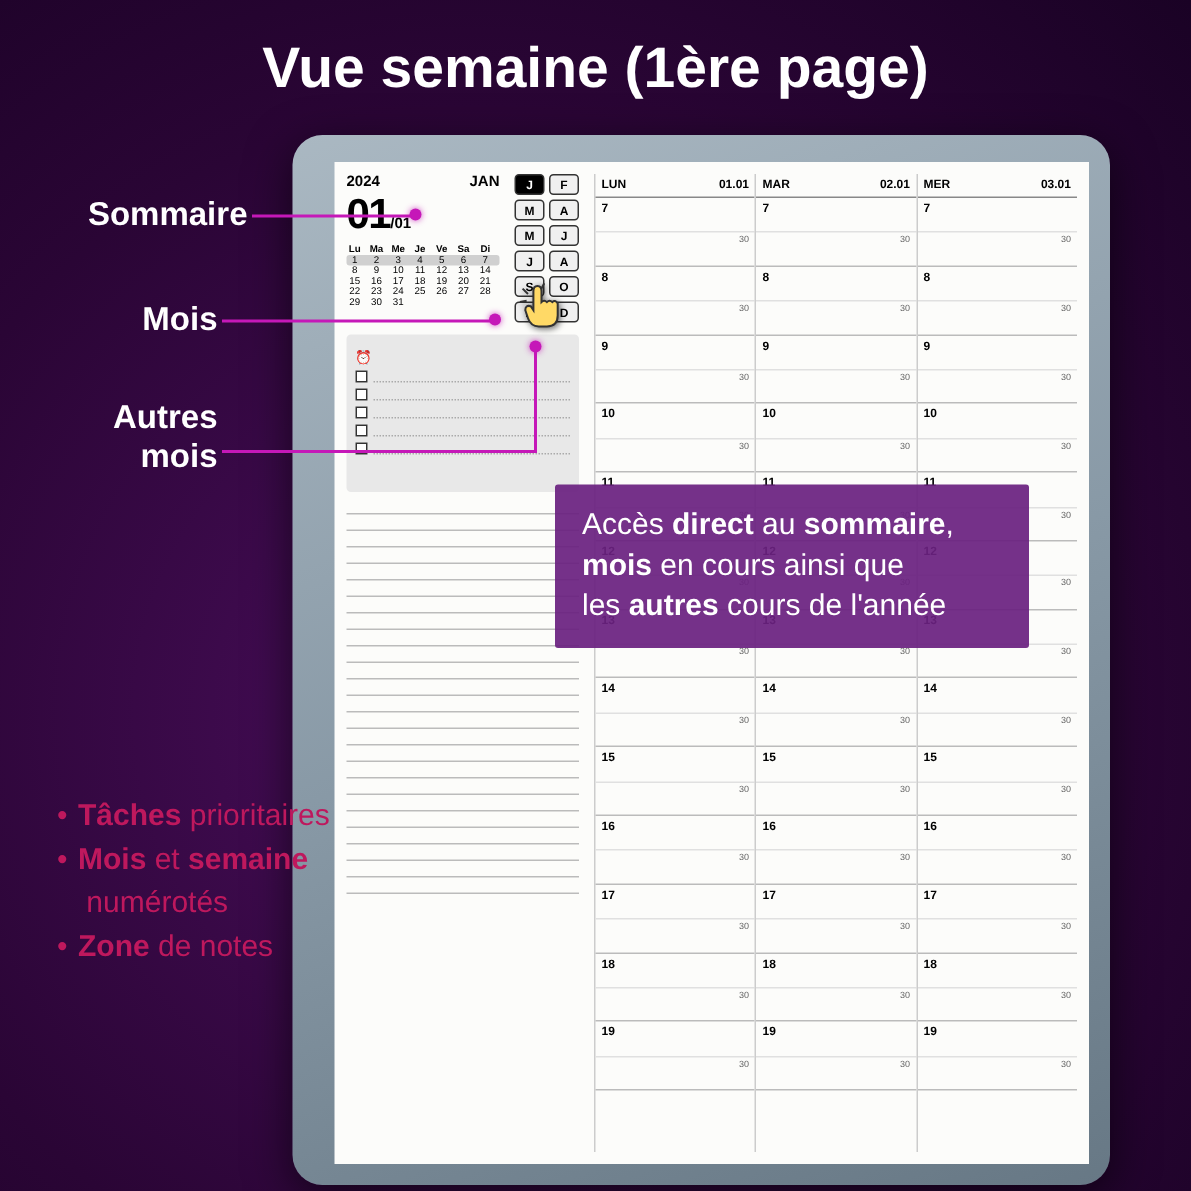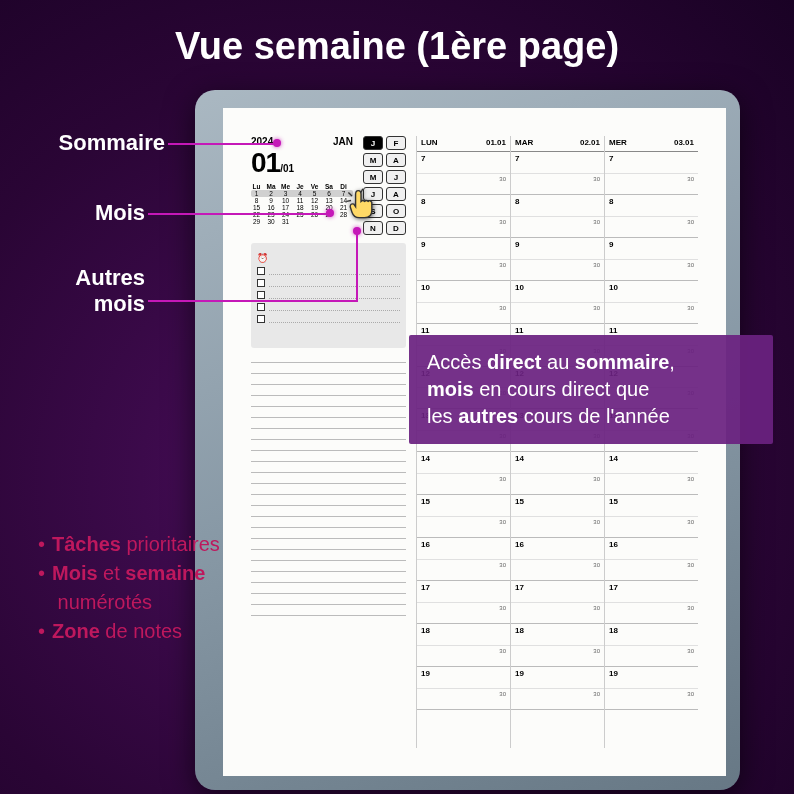--- a/index.html
+++ b/index.html
@@ -29,21 +29,21 @@
     box-shadow: 0 8px 30px rgba(0,0,0,0.6);
   }
   .screen {
     position: absolute;
     left: 28px;
     top: 18px;
     right: 14px;
     bottom: 14px;
     background: #fcfcfa;
     display: flex;
-    padding: 28px;
+    padding: 8px;
   }
   .left-panel {
     width: 155px;
     display: flex;
     flex-direction: column;
   }
   .header-block {
     display: flex;
     gap: 6px;
   }
@@ -588,23 +588,23 @@
 <div class="line" style="left:356px; top:230px; width:2px; height:72px;"></div>
 <div class="dot" style="left:353px; top:227px;"></div>
 
 <svg class="cursor-icon" style="left:343px; top:187px;" viewBox="0 0 40 40">
   <path d="M14 8 Q14 4 17 4 Q20 4 20 8 L20 16 Q22 14 24 16 Q26 14 28 16 Q30 14 32 17 L32 26 Q32 34 24 34 L18 34 Q12 34 10 28 L8 22 Q8 18 12 19 L14 22 Z" fill="#ffd966" stroke="#333" stroke-width="1.5"></path>
   <line x1="6" y1="6" x2="10" y2="10" stroke="#333" stroke-width="1.5"></line>
   <line x1="22" y1="2" x2="20" y2="6" stroke="#333" stroke-width="1.5"></line>
   <line x1="4" y1="16" x2="9" y2="15" stroke="#333" stroke-width="1.5"></line>
 </svg>
 
-<div class="callout-box" style="left:370px; top:335px; width:364px;margin-left:39px;">
+<div class="callout-box" style="left:370px; top:323px; width:316px;">
   <span>Accès </span><b>direct</b><span> au </span><b>sommaire</b><span>,</span><br>
-  <b>mois</b><span> en cours direct que</span><br>
+  <b>mois</b><span> en cours ainsi que</span><br>
   <span>les </span><b>autres</b><span> cours de l'année</span>
 </div>
 
 <ul class="bullets" style="left:38px; top:530px;">
   <li><b>Tâches</b><span> prioritaires</span></li>
   <li><b>Mois</b><span> et </span><b>semaine</b><br>&nbsp;<span>numérotés</span></li>
   <li><b>Zone</b><span> de notes</span></li>
 </ul>
 
 </body></html>

